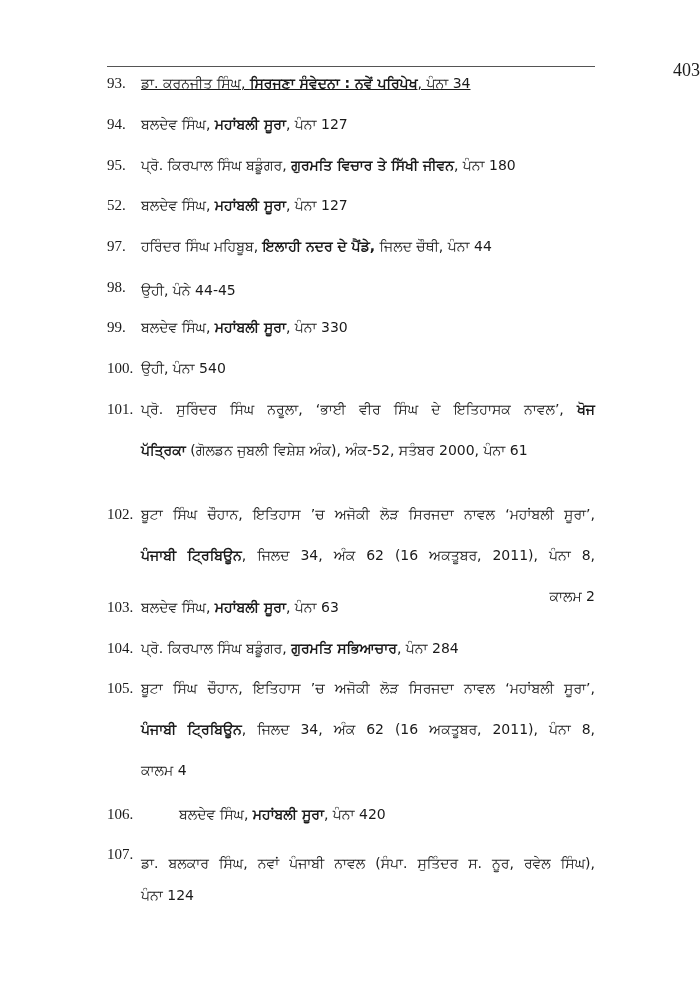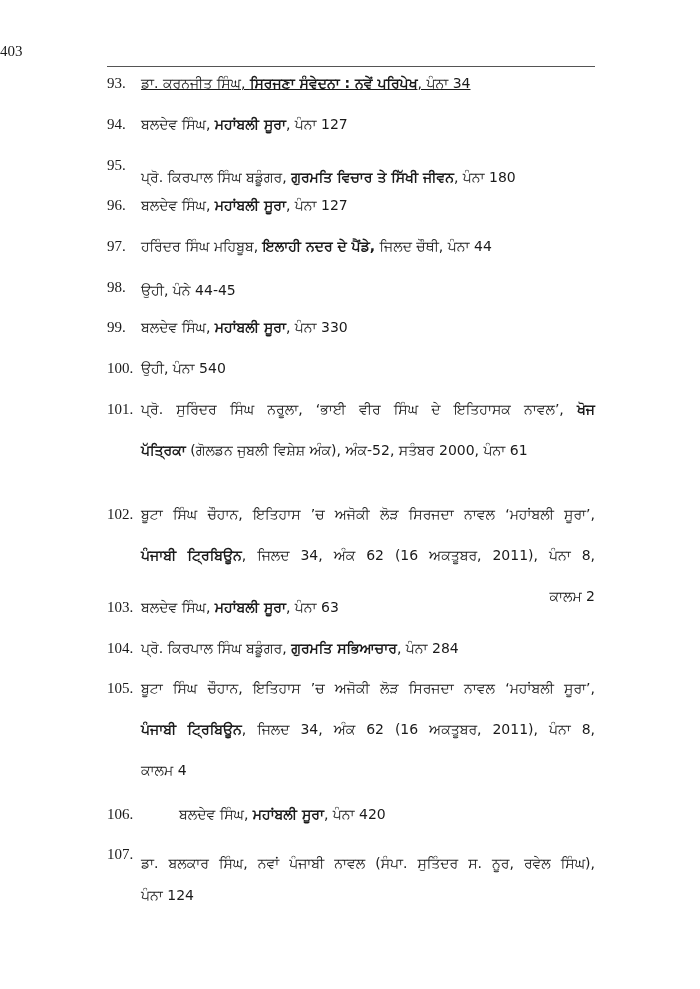--- a/index.html
+++ b/index.html
@@ -2,22 +2,22 @@
 <html><head>
   <meta charset="utf-8">
   <style>
     html, body { margin: 0; padding: 0; background: #ffffff; }
     body {
       width: 700px; height: 989px; position: relative; overflow: hidden;
       font-family: "DejaVu Sans", "Liberation Sans", sans-serif;
       color: #1a1a1a;
     }
     .page-number {
-      position: absolute; top: 43px; left: 0; width: 700px; text-align: left;
-      font-family: "Liberation Serif", "DejaVu Serif", serif; font-size: 15px;
+      position: absolute; top: 60px; left: 0; width: 700px; text-align: right;
+      font-family: "Liberation Serif", "DejaVu Serif", serif; font-size: 18px;
     }
     .header-rule {
       position: absolute; top: 66px; left: 107px; width: 488px; height: 0;
       border-top: 1px solid #555;
     }
     .notes { position: absolute; top: 0; left: 0; width: 700px; }
     .note { position: absolute; left: 107px; width: 488px; font-size: 14px; }
     .num {
       position: absolute; left: 0; width: 34px;
       font-family: "Liberation Serif", "DejaVu Serif", serif; font-size: 15px;
@@ -37,24 +37,24 @@
     <div class="note" style="top: 75px;">
       <div class="num">93.</div>
       <div class="line" style="top: 0px; text-decoration: underline;"><span>ਡਾ. ਕਰਨਜੀਤ ਸਿੰਘ, </span><span class="b">ਸਿਰਜਣਾ ਸੰਵੇਦਨਾ : ਨਵੇਂ ਪਰਿਪੇਖ</span><span>, ਪੰਨਾ 34</span></div>
     </div>
     <div class="note" style="top: 116px;">
       <div class="num">94.</div>
       <div class="line" style="top: 0px;"><span>ਬਲਦੇਵ ਸਿੰਘ, </span><span class="b">ਮਹਾਂਬਲੀ ਸੂਰਾ</span><span>, ਪੰਨਾ 127</span></div>
     </div>
     <div class="note" style="top: 157px;">
       <div class="num">95.</div>
-      <div class="line" style="top: 12px;"><span>ਪ੍ਰੋ. ਕਿਰਪਾਲ ਸਿੰਘ ਬਡੂੰਗਰ, </span><span class="b">ਗੁਰਮਤਿ ਵਿਚਾਰ ਤੇ ਸਿੱਖੀ ਜੀਵਨ</span><span>, ਪੰਨਾ 180</span></div>
+      <div class="line" style="top: 0px;"><span>ਪ੍ਰੋ. ਕਿਰਪਾਲ ਸਿੰਘ ਬਡੂੰਗਰ, </span><span class="b">ਗੁਰਮਤਿ ਵਿਚਾਰ ਤੇ ਸਿੱਖੀ ਜੀਵਨ</span><span>, ਪੰਨਾ 180</span></div>
     </div>
     <div class="note" style="top: 197px;">
-      <div class="num">96.</div>
+      <div class="num">52.</div>
       <div class="line" style="top: 0px;"><span>ਬਲਦੇਵ ਸਿੰਘ, </span><span class="b">ਮਹਾਂਬਲੀ ਸੂਰਾ</span><span>, ਪੰਨਾ 127</span></div>
     </div>
     <div class="note" style="top: 238px;">
       <div class="num">97.</div>
       <div class="line" style="top: 0px;"><span>ਹਰਿੰਦਰ ਸਿੰਘ ਮਹਿਬੂਬ, </span><span class="b">ਇਲਾਹੀ ਨਦਰ ਦੇ ਪੈਂਡੇ,</span><span> ਜਿਲਦ ਚੌਥੀ, ਪੰਨਾ 44</span></div>
     </div>
     <div class="note" style="top: 279px;">
       <div class="num">98.</div>
       <div class="line" style="top: 3px;"><span>ਉਹੀ, ਪੰਨੇ 44-45</span></div>
     </div>

